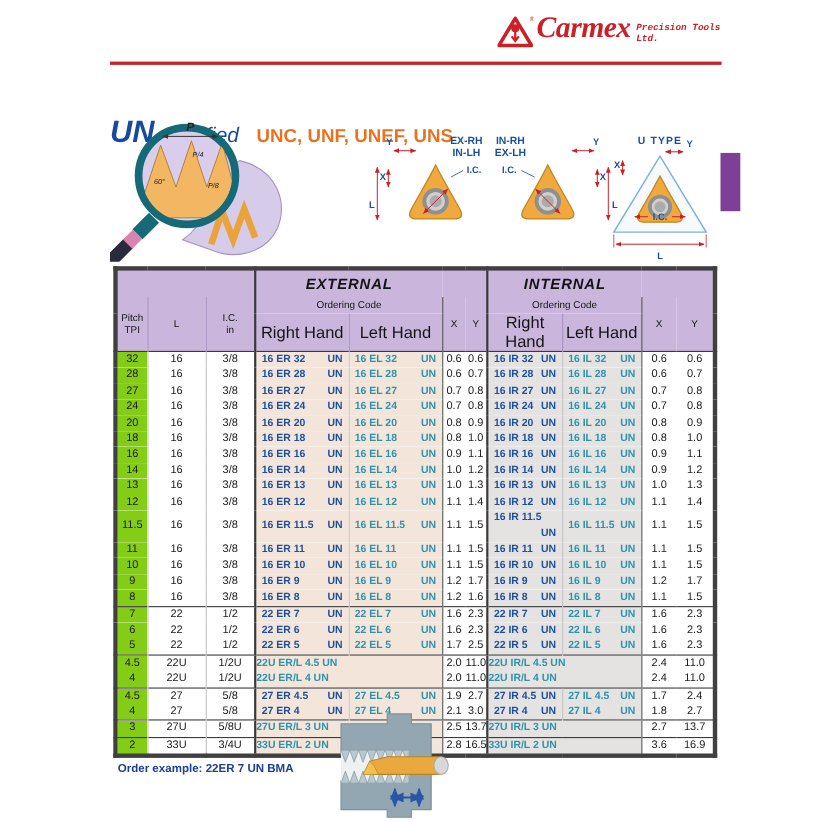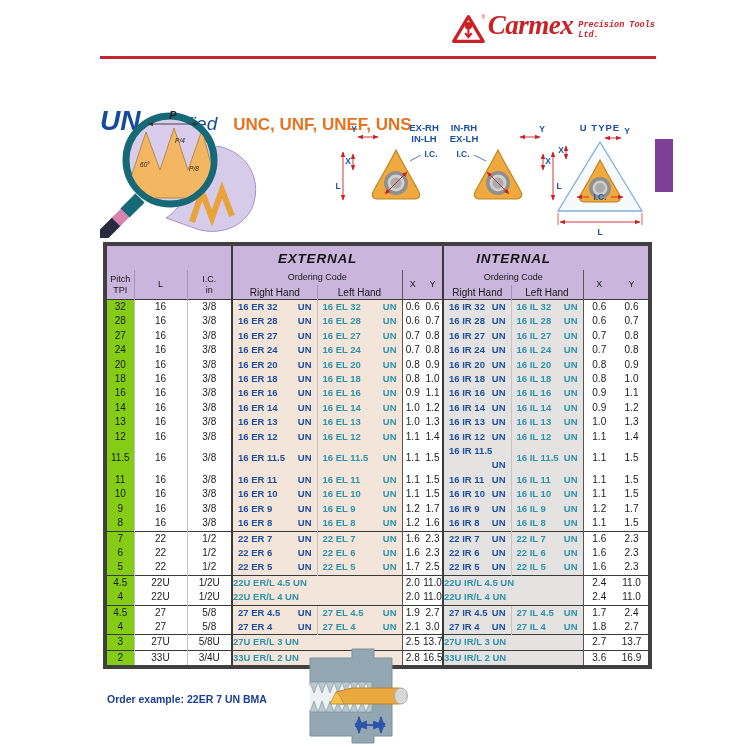--- a/index.html
+++ b/index.html
@@ -30,21 +30,21 @@
   .prof{font-style:italic;font-size:6.5px;fill:#222;text-anchor:middle;}
 
   
   .catalog{position:absolute;left:103px;top:242px;width:545px;border-collapse:collapse;
            table-layout:fixed;border:4px solid #404040;}
   .catalog th,.catalog td{padding:0;margin:0;}
   thead th{background:#cab6dd;color:#141414;font-weight:normal;}
   .h1 th{height:24px;}
   .htitle{font-weight:bold;font-style:italic;font-size:13.5px;letter-spacing:0.8px;}
   .h2 th{font-size:9px;line-height:1.15;height:15px;}
-  .h3 th{font-size:10px;height:14px;}
+  .h3 th{font-size:15px;height:14px;}
   tbody td{height:14.4px;line-height:14.4px;font-size:10px;text-align:center;color:#1a1a1a;
            overflow:hidden;white-space:nowrap;}
   .c-pitch{background:#84cc16;}
   .c-l,.c-ic,.c-xe,.c-ye,.c-xi,.c-yi{background:#ffffff;}
   .c-er,.c-el{background:#f3e5da;}
   .c-ir,.c-il{background:#e4e3e1;}
   .rh{color:#1d4f9e;font-weight:bold;font-size:9.5px;}
   .lh{color:#2e93ab;font-weight:bold;font-size:9.5px;}
   .lft{float:left;padding-left:5px;}
   .rgt{float:right;padding-right:5px;}

